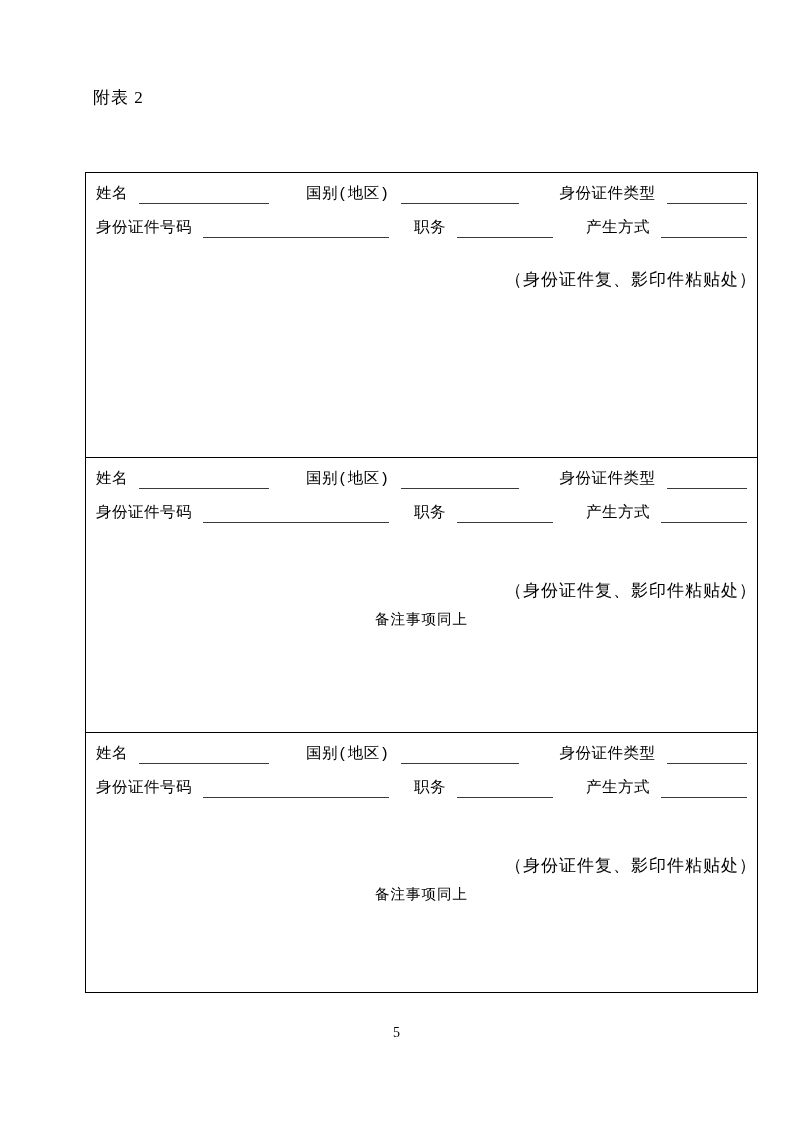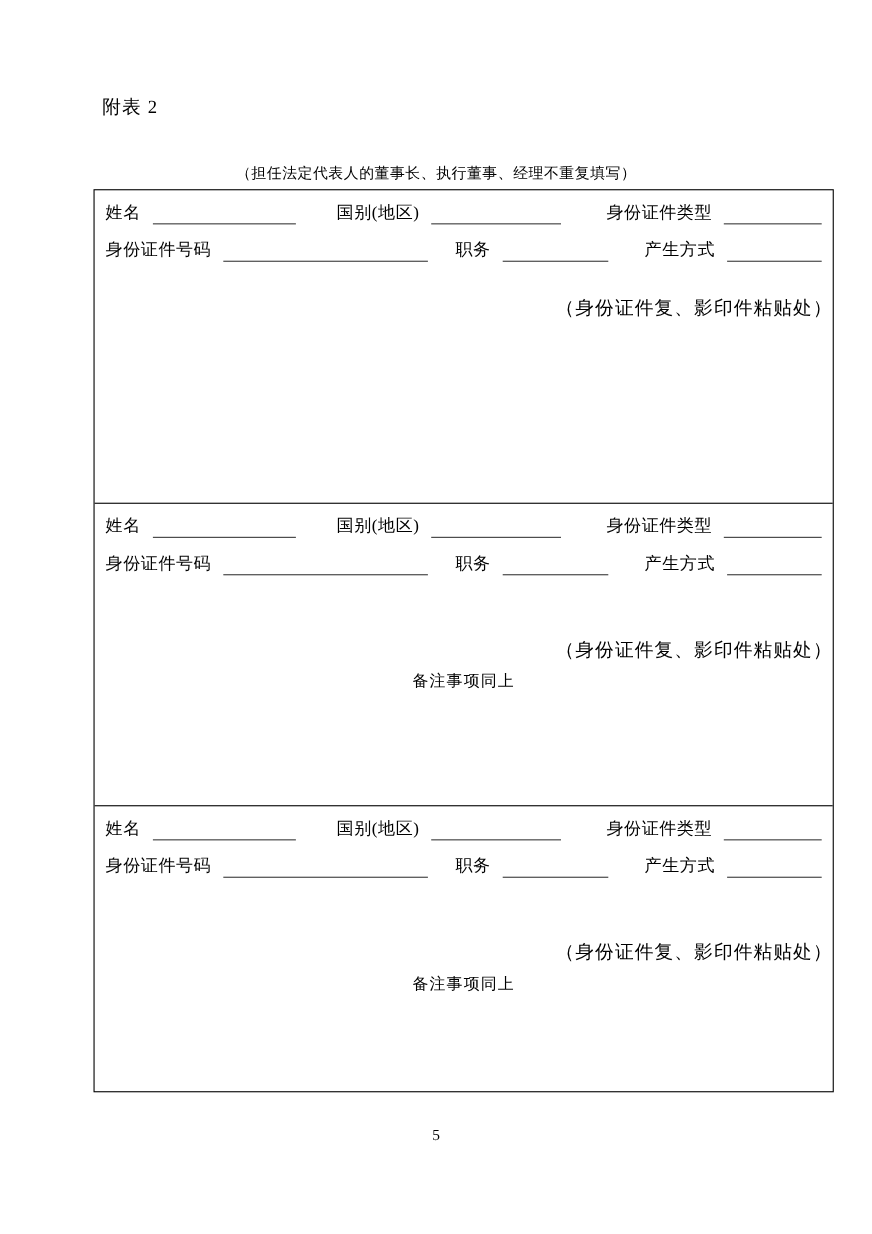--- a/index.html
+++ b/index.html
@@ -63,21 +63,21 @@
   .blank {
     display:inline-block;
     height:17px;
     border-bottom:1px solid #3a3a3a;
   }
   .w-name   { width:130px; }
   .w-country{ width:118px; }
   .w-idnum  { width:186px; }
   .w-pos    { width:96px; }
   .grow     { flex:1 1 auto; }
-  .ml26 { margin-left:26px; }
+  .ml26 { margin-left:26px;font-family:Liberation Mono, monospace; }
   .ml30 { margin-left:30px; }
   .ml14 { margin-left:14px; }
   .ml22 { margin-left:22px; }
 
   .paste-note {
     text-align:right;
     font-size:17px;
     letter-spacing:1px;
   }
   .sec1 .paste-note { margin-top:30px; }
@@ -104,21 +104,20 @@
     text-align:center;
     font-size:14px;
   }
 </style>
 </head>
 <body>
 
 <div class="page">
 
   <div class="appendix-label">附表 2</div>
-  <div class="doc-subtitle">（担任法定代表人的董事长、执行董事、经理不重复填写）</div>
 
   <div class="form-box">
 
     <div class="form-section sec1">
       <div class="field-row">
         <span class="lbl">姓名</span>
         <span class="blank w-name"></span>
         <span class="lbl ml26">国别(地区)</span>
         <span class="blank w-country"></span>
         <span class="lbl ml30">身份证件类型</span>

